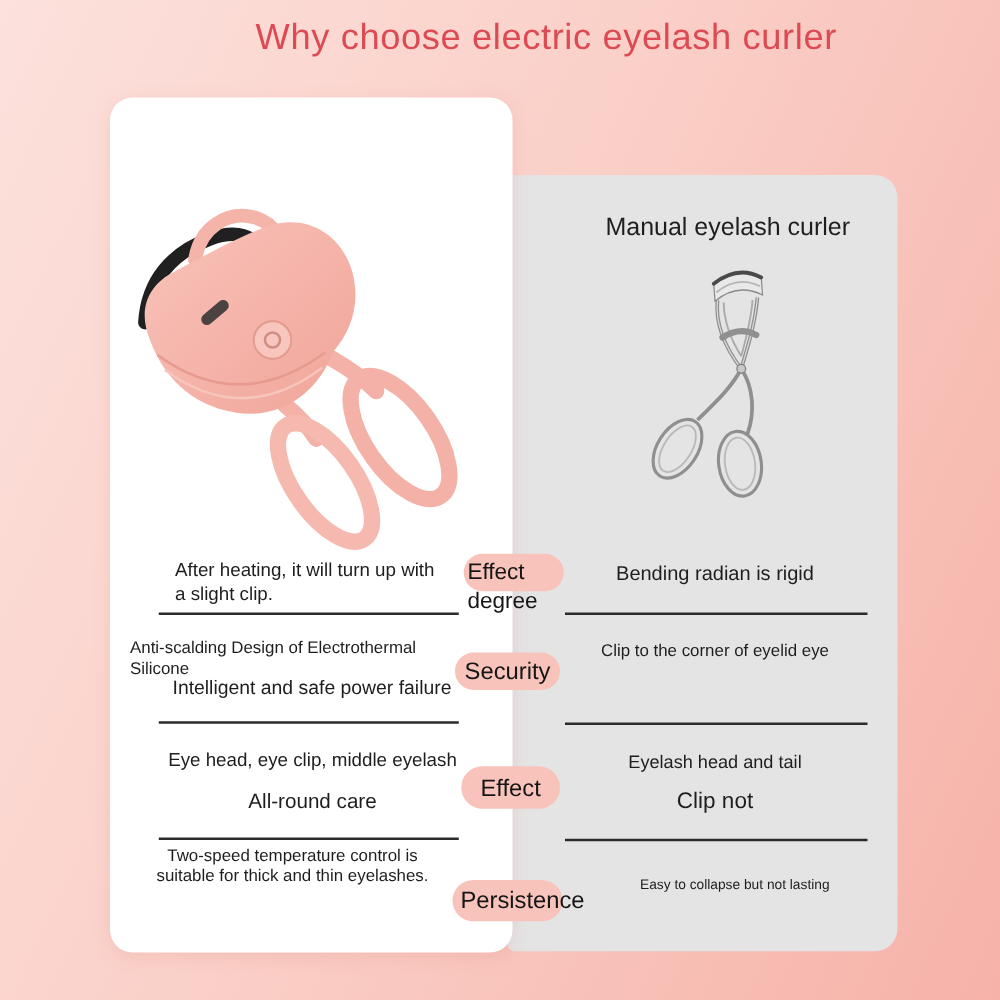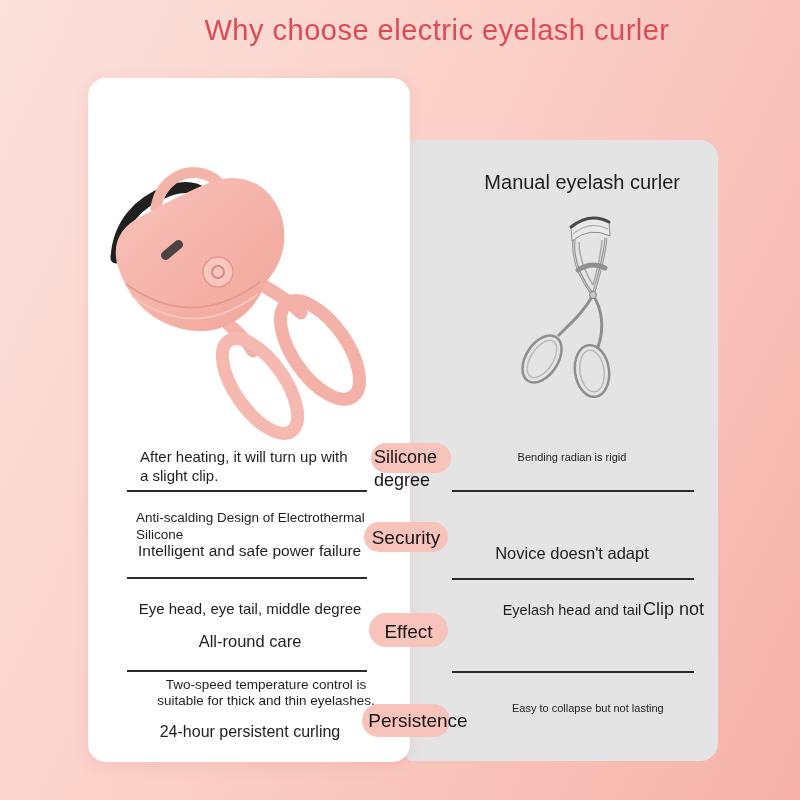--- a/index.html
+++ b/index.html
@@ -16,21 +16,21 @@
   .card{border-radius:18px;}
   .card-white{left:88px;top:78px;width:322px;height:684px;background:#ffffff;
     box-shadow:0 4px 14px rgba(225,140,130,.22);z-index:2;}
   .card-gray{left:406px;top:140px;width:312px;height:621px;background:#e4e4e5;
     border-radius:6px 18px 18px 6px;z-index:1;}
   .h-left{left:127px;top:107px;width:290px;font-size:22px;font-weight:500;z-index:3;}
   .h-right{left:430px;top:171px;width:250px;text-align:right;font-size:20px;font-weight:500;z-index:3;}
   .z3{z-index:3;}
   .sep{height:1.5px;background:#2b2b2b;z-index:3;}
   .txt{line-height:1.28;z-index:3;}
-  .small{font-size:13.5px;margin-left:32px;}
+  .small{font-size:13.5px;}
   .ctr{text-align:center;}
   .pill-bg{background:#f8c3ba;border-radius:17px;z-index:4;}
   .pill-txt{font-size:19px;color:#151515;z-index:5;white-space:nowrap;}
   .pill-txt.wrap{white-space:normal;line-height:23px;}
 </style>
 </head>
 <body>
 
 <div class="stage">
 
@@ -93,41 +93,40 @@
     <circle cx="95" cy="95" r="3.5" fill="#c9c9c9" stroke="#808080" stroke-width="1"></circle>
   </svg>
 
   <p class="abs txt" style="left:140px;top:447px;width:212px;font-size:15px;">After heating, it will turn up with a slight clip.</p>
   <div class="abs sep" style="left:127px;top:490px;width:240px;"></div>
 
   <p class="abs txt small" style="left:104px;top:509px;width:268px;">Anti-scalding Design of Electrothermal Silicone</p>
   <p class="abs txt" style="left:138px;top:541px;width:228px;font-size:15.5px;">Intelligent and safe power failure</p>
   <div class="abs sep" style="left:127px;top:577px;width:240px;"></div>
 
-  <p class="abs txt ctr" style="left:98px;top:599px;width:304px;font-size:15px;">Eye head, eye tail, middle degree</p>
+  <p class="abs txt ctr" style="left:98px;top:599px;width:304px;font-size:15px;">Eye head, eye clip, middle eyelash</p>
   <p class="abs txt ctr" style="left:98px;top:631px;width:304px;font-size:16.5px;">All-round care</p>
   <div class="abs sep" style="left:127px;top:670px;width:240px;"></div>
 
   <p class="abs txt small ctr" style="left:114px;top:677px;width:240px;line-height:1.2;">Two-speed temperature control is suitable for thick and thin eyelashes.</p>
-  <p class="abs txt ctr" style="left:98px;top:722px;width:304px;font-size:16px;">24-hour persistent curling</p>
 
-  <p class="abs txt ctr" style="left:440px;top:450px;width:264px;font-size:11px;">Bending radian is rigid</p>
+  <p class="abs txt ctr" style="left:440px;top:450px;width:264px;font-size:16px;">Bending radian is rigid</p>
   <div class="abs sep" style="left:452px;top:490px;width:242px;"></div>
 
-  <p class="abs txt ctr" style="left:440px;top:543px;width:264px;font-size:16.5px;">Novice doesn't adapt</p>
+  <p class="abs txt small ctr" style="left:440px;top:512px;width:264px;">Clip to the corner of eyelid eye</p>
   <div class="abs sep" style="left:452px;top:578px;width:242px;"></div>
 
   <p class="abs txt ctr" style="left:440px;top:601px;width:264px;font-size:14.5px;">Eyelash head and tail</p>
-  <p class="abs txt ctr" style="left:440px;top:598px;width:264px;font-size:18px;text-align:right;">Clip not</p>
+  <p class="abs txt ctr" style="left:440px;top:629px;width:264px;font-size:18px;">Clip not</p>
   <div class="abs sep" style="left:452px;top:671px;width:242px;"></div>
 
   <p class="abs txt" style="left:512px;top:701px;width:205px;font-size:11px;line-height:1.3;">Easy to collapse but not lasting</p>
 
   <div class="abs pill-bg" style="left:371px;top:443px;width:80px;height:30px;"></div>
-  <p class="abs pill-txt wrap" style="left:374px;top:446px;width:84px;font-size:18px;">Silicone degree</p>
+  <p class="abs pill-txt wrap" style="left:374px;top:446px;width:84px;font-size:18px;">Effect degree</p>
 
   <div class="abs pill-bg" style="left:364px;top:522px;width:84px;height:30px;"></div>
   <p class="abs pill-txt ctr" style="left:364px;top:527px;width:84px;">Security</p>
 
   <div class="abs pill-bg" style="left:369px;top:613px;width:79px;height:34px;"></div>
   <p class="abs pill-txt ctr" style="left:369px;top:621px;width:79px;">Effect</p>
 
   <div class="abs pill-bg" style="left:362px;top:704px;width:88px;height:33px;"></div>
   <p class="abs pill-txt ctr" style="left:362px;top:710px;width:112px;">Persistence</p>
 

